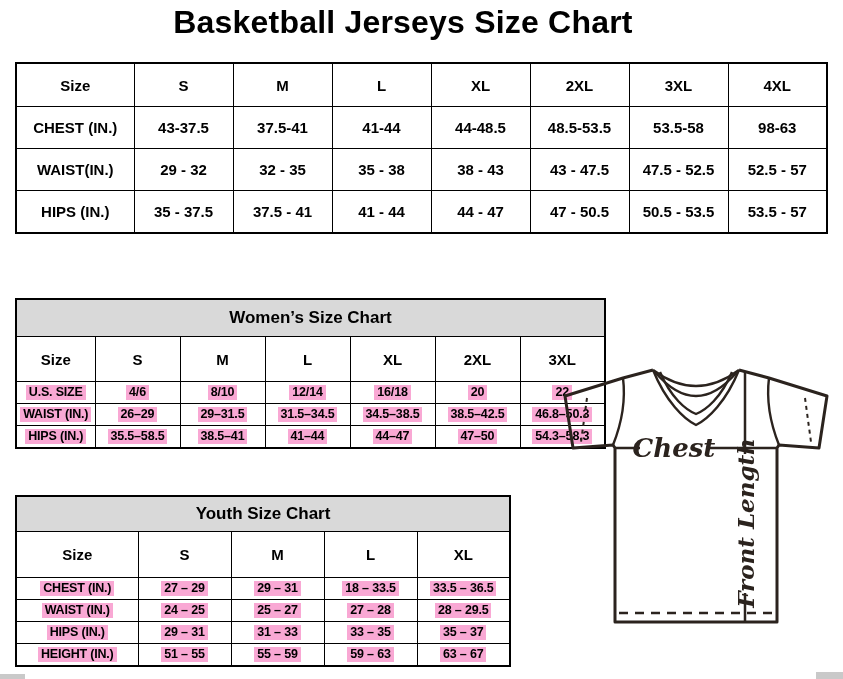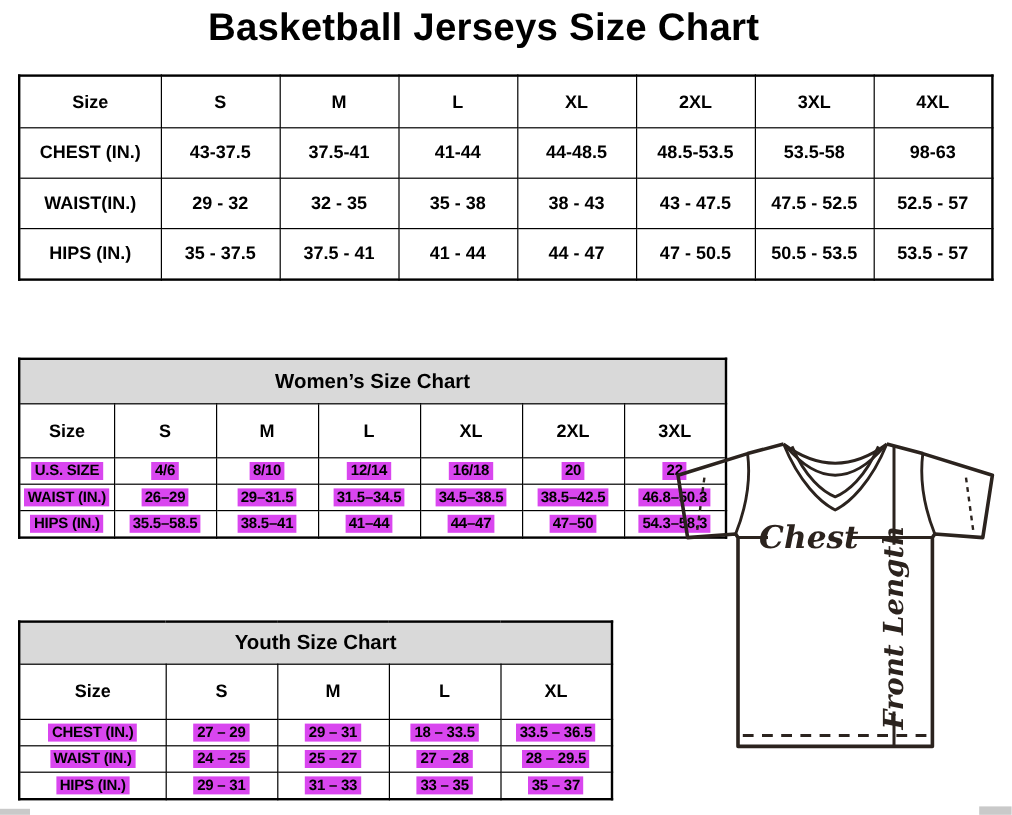--- a/index.html
+++ b/index.html
@@ -22,25 +22,25 @@
   .men{left:15px;top:62px;width:813px;}
   .men td.band{height:40px;}
   .men tr.sizes td{height:42px;font-size:15px;}
   .men tr.vals td{height:41px;font-size:15px;}
   
   .wom{left:15px;top:298px;width:591px;}
   .wom td.band{height:36px;}
   .wom tr.sizes td{height:44px;font-size:15px;}
   .wom tr.vals td{height:21px;font-size:12.5px;letter-spacing:-0.2px;}
   
-  .you{left:15px;top:517px;width:496px;}
+  .you{left:15px;top:495px;width:496px;}
   .you td.band{height:34px;}
   .you tr.sizes td{height:45px;font-size:15px;}
   .you tr.vals td{height:21px;font-size:12.5px;letter-spacing:-0.2px;}
-  .hl{background:#d946ef;padding:0 3px;display:inline-block;line-height:1.2;}
+  .hl{background:#f9a8d4;padding:0 3px;display:inline-block;line-height:1.2;}
   
   .jersey{position:absolute;left:556px;top:362px;width:284px;height:300px;}
   .jersey path,.jersey line{fill:none;stroke:var(--outline,#2b231e);}
   .jersey .outline{stroke-width:3;stroke-linejoin:round;}
   .jersey .seam{stroke-width:2.4;}
   .jersey .meas{stroke-width:2.5;}
   .jersey .dash-small{stroke-width:2;stroke-dasharray:4 4;}
   .jersey .dash-hem{stroke-width:2.5;stroke-dasharray:9 7;}
   .jersey text{
     fill:var(--outline,#2b231e);
@@ -202,20 +202,27 @@
       <td><span class="hl">27 – 28</span></td>
       <td><span class="hl">28 – 29.5</span></td>
     </tr>
     <tr class="vals">
       <td><span class="hl">HIPS (IN.)</span></td>
       <td><span class="hl">29 – 31</span></td>
       <td><span class="hl">31 – 33</span></td>
       <td><span class="hl">33 – 35</span></td>
       <td><span class="hl">35 – 37</span></td>
     </tr>
+    <tr class="vals">
+      <td><span class="hl">HEIGHT (IN.)</span></td>
+      <td><span class="hl">51 – 55</span></td>
+      <td><span class="hl">55 – 59</span></td>
+      <td><span class="hl">59 – 63</span></td>
+      <td><span class="hl">63 – 67</span></td>
+    </tr>
   </tbody>
     </table>
 </div>
 
 <svg class="jersey" viewBox="0 0 284 300" aria-hidden="true">
 
   <path class="outline" d="M97,8 L67,16 L9,34 L17,86 L57,83 L59,86 L59,260 L221,260 L221,86 L223,83 L263,86 L271,34 L213,16 L183,8"></path>
 
   <path class="seam" d="M97,8 Q140,40 183,8"></path>
   <path class="seam" d="M99,10 Q140,58 181,10"></path>

